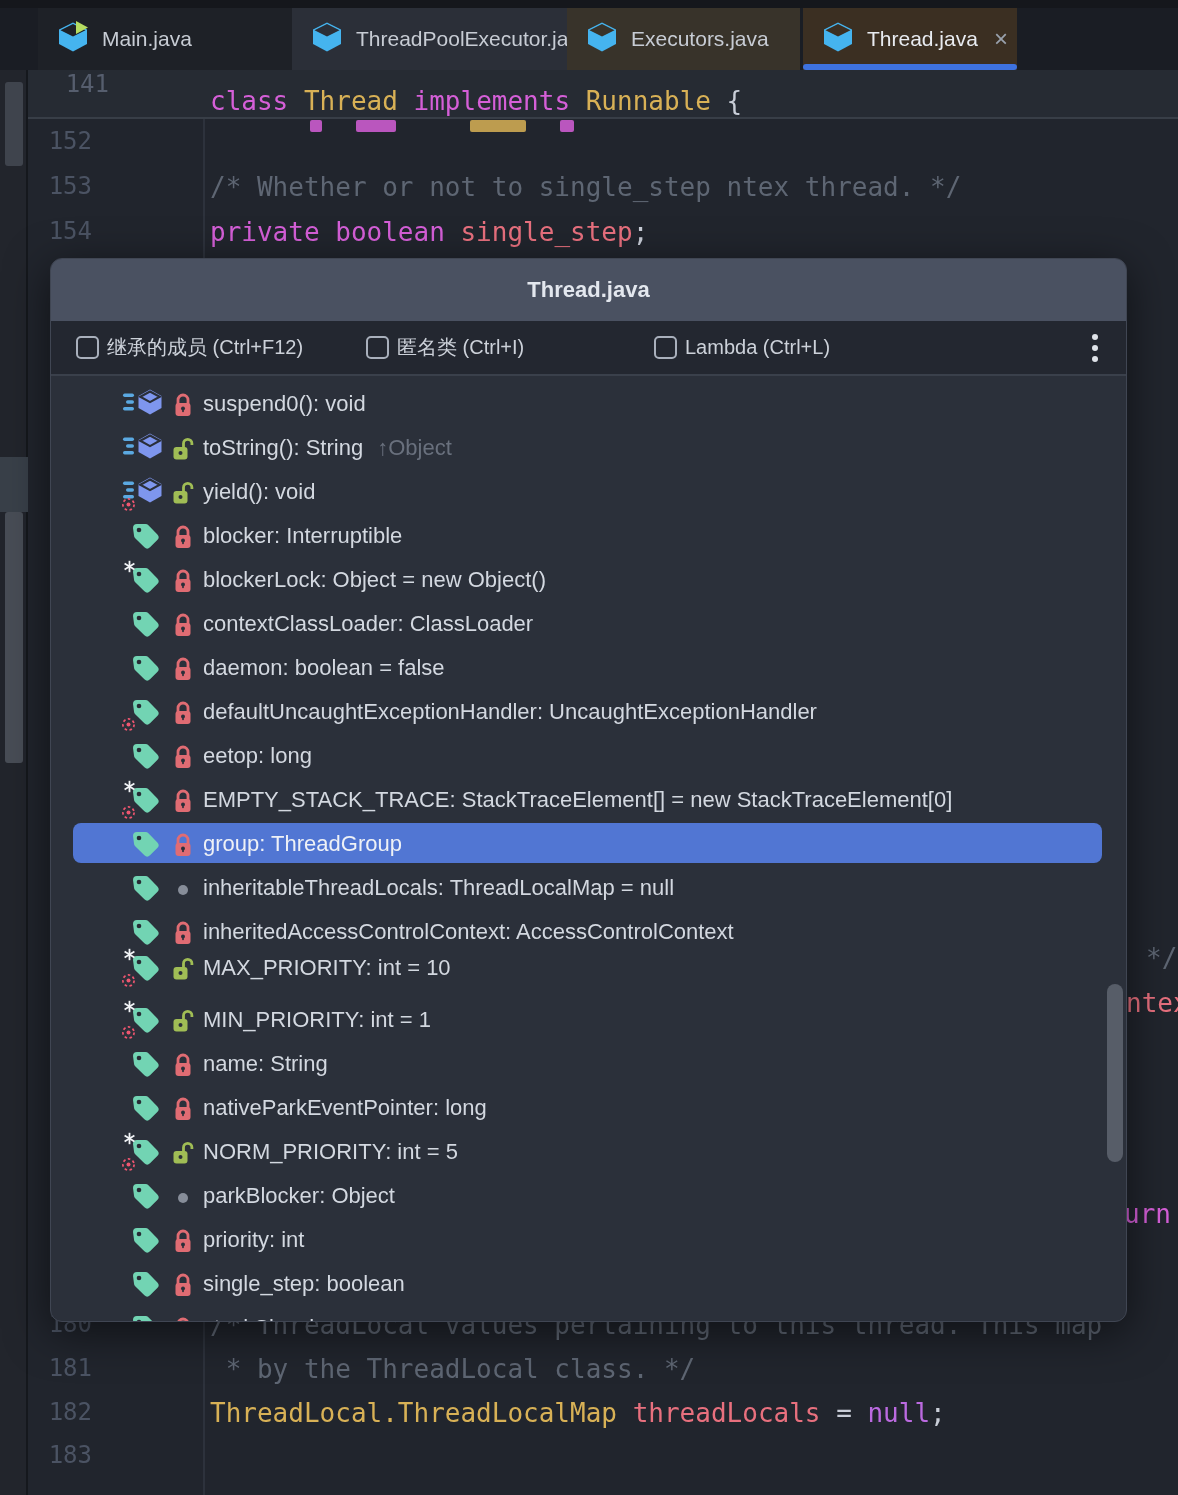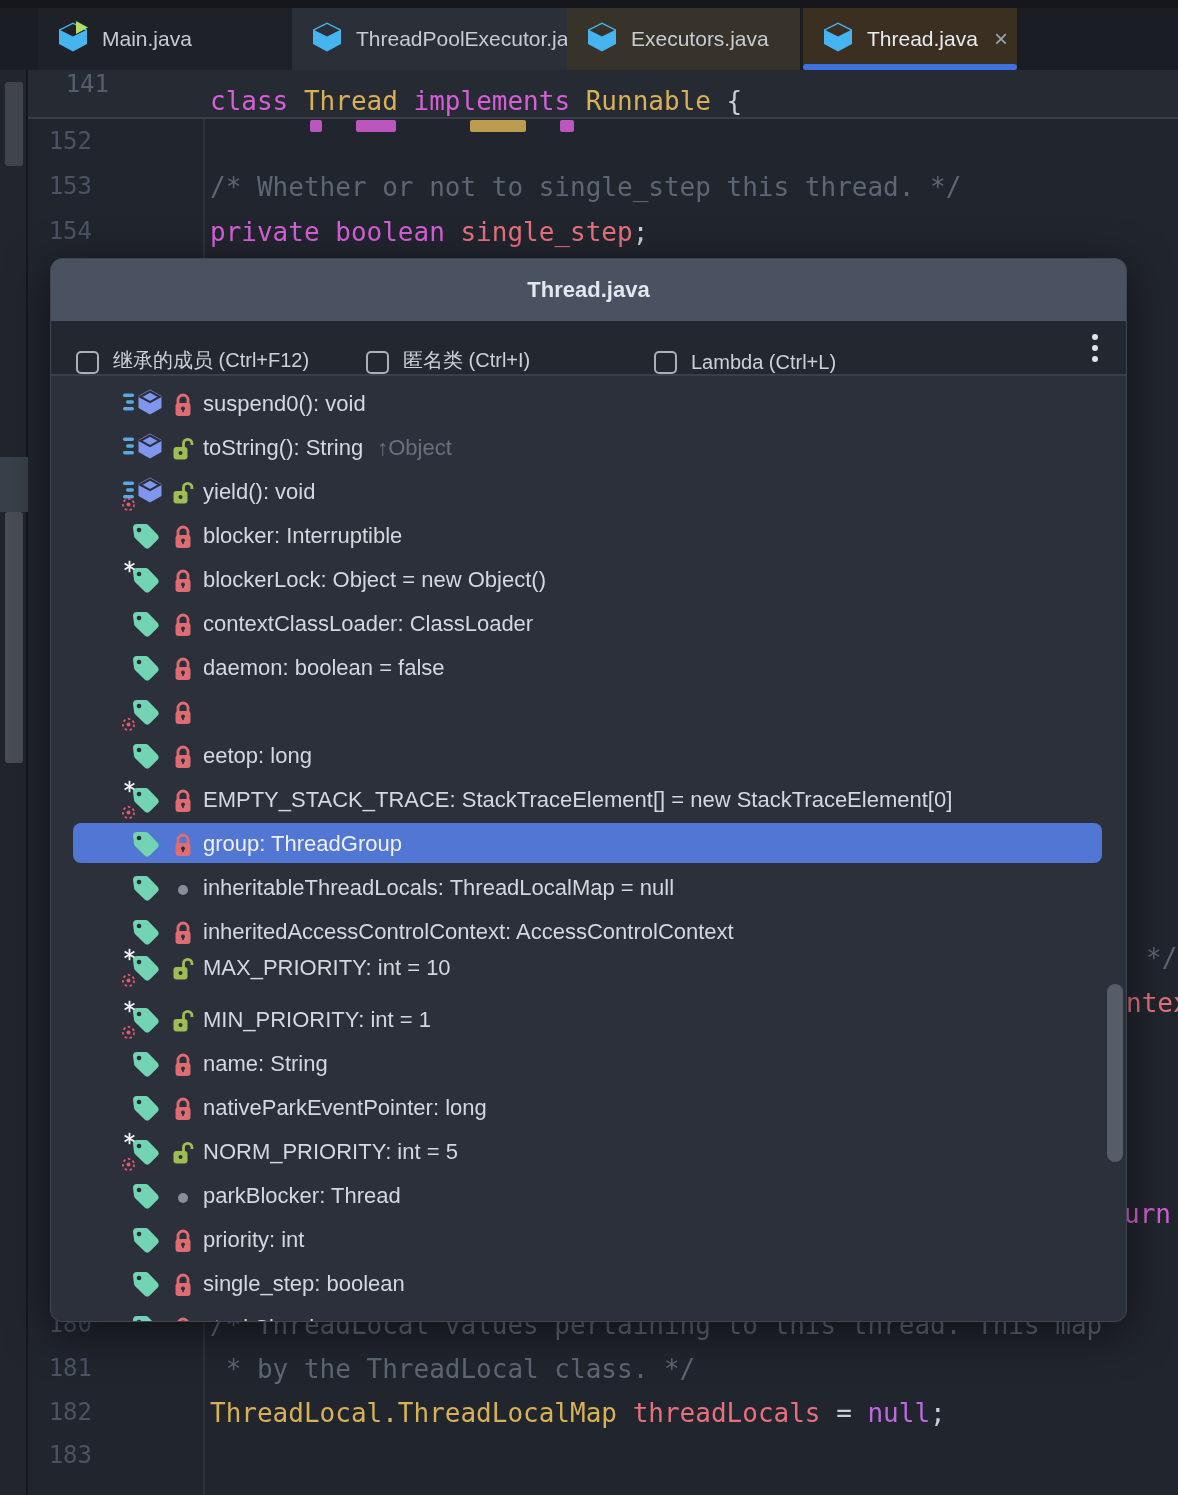--- a/index.html
+++ b/index.html
@@ -50,21 +50,21 @@
 
   
   .popup { position:absolute; left:50px; top:258px; width:1077px; height:1064px;
            background:#2b303a; border:1px solid #404653; border-radius:12px;
            box-shadow:0 10px 44px rgba(0,0,0,.55); overflow:hidden; }
   .ptitle { position:absolute; left:0; top:0; width:100%; height:62px; background:#4a5161;
             display:flex; align-items:center; justify-content:center;
             color:#e3e7ee; font-size:22px; font-weight:bold; }
   .ptoolbar { position:absolute; left:0; top:62px; width:100%; height:53px; background:#232730; }
   .pdivider { position:absolute; left:0; top:115px; width:100%; height:2px; background:#3a404b; }
-  .cbgroup { position:absolute; top:0; height:53px; display:flex; align-items:flex-end; gap:14px; }
+  .cbgroup { position:absolute; top:0; height:53px; display:flex; align-items:center; gap:8px; }
   .cbbox { width:23px; height:23px; border:2.5px solid #a9b0bc; border-radius:5px; background:transparent; }
   .cblabel { font-size:20px; color:#ccd1d9; white-space:nowrap; }
   .kebab { position:absolute; right:16px; top:0; height:53px; width:30px; display:flex; flex-direction:column;
            align-items:center; justify-content:center; gap:5px; }
   .kebab i { width:6px; height:6px; border-radius:50%; background:#dfe3e9; }
 
   .plist { position:absolute; left:0; top:117px; width:100%; height:947px; overflow:hidden; }
   .srow { position:absolute; left:0; width:100%; height:44px; }
   .sel-bg { position:absolute; left:22px; right:24px; top:1px; bottom:3px; background:#5176d3; border-radius:8px; }
   .ricon { position:absolute; left:70px; top:6px; width:48px; height:32px; }
@@ -153,21 +153,21 @@
       <span style="left:560px; top:50px; width:14px;"></span>
     </div>
 
     <div id="editor-lines">
         <div class="eline" style="top: 57px;">
           <span class="lnum">152</span>
           <span class="code"></span>
         </div>
         <div class="eline" style="top: 102px;">
           <span class="lnum">153</span>
-          <span class="code"><span class="c-comment">/* Whether or not to single_step this thread. */</span></span>
+          <span class="code"><span class="c-comment">/* Whether or not to single_step ntex thread. */</span></span>
         </div>
         <div class="eline" style="top: 147px;">
           <span class="lnum">154</span>
           <span class="code"><span class="c-kw">private</span><span class="c-plain"> </span><span class="c-kw">boolean</span><span class="c-plain"> </span><span class="c-field">single_step</span><span class="c-plain">;</span></span>
         </div>
         <div class="eline" style="top: 1240px;">
           <span class="lnum">180</span>
           <span class="code"><span class="c-comment">/* ThreadLocal values pertaining to this thread. This map</span></span>
         </div>
         <div class="eline" style="top: 1284px;">
@@ -348,20 +348,21 @@
               <circle cx="7.5" cy="7.5" r="5.6" fill="none" stroke="#ef5670" stroke-width="1.7" stroke-dasharray="2.6 2.4"></circle>
               <circle cx="7.5" cy="7.5" r="2" fill="#ef5670"></circle>
             </svg>
           </span>
     <span class="rlock"><svg width="24" height="26" viewBox="0 0 24 26">
               <path d="M7 12 V8 a5 5 0 0 1 10 0 v4" fill="none" stroke="#e06c73" stroke-width="2.8"></path>
               <rect x="4.5" y="11" width="15" height="13" rx="3" fill="#e06c73"></rect>
               <circle cx="12" cy="16.5" r="2" fill="#2b303a"></circle>
               <rect x="11.2" y="16.5" width="1.6" height="3.6" fill="#2b303a"></rect>
             </svg></span>
+    <span class="rtext"><span class="rmain">defaultUncaughtExceptionHandler: UncaughtExceptionHandler</span></span>
   </div>
         <div class="srow" style="top: 358px;">
     <span class="ricon">
             <svg class="base-tag" width="32" height="32" viewBox="0 0 32 32">
               <path d="M4 8 a4 4 0 0 1 4 -4 h8.5 a4 4 0 0 1 2.9 1.2 l9 9.3 a4 4 0 0 1 -0.1 5.6 l-7.3 7.2 a4 4 0 0 1 -5.6 0 l-9.2 -9 A4 4 0 0 1 5 15.5 Z" fill="#72d4b3"></path>
               <circle cx="10" cy="10" r="2.3" fill="#262b34"></circle>
             </svg>
           </span>
     <span class="rlock"><svg width="24" height="26" viewBox="0 0 24 26">
               <path d="M7 12 V8 a5 5 0 0 1 10 0 v4" fill="none" stroke="#e06c73" stroke-width="2.8"></path>
@@ -548,21 +549,21 @@
         <div class="srow" style="top: 798px;">
     <span class="ricon">
             <svg class="base-tag" width="32" height="32" viewBox="0 0 32 32">
               <path d="M4 8 a4 4 0 0 1 4 -4 h8.5 a4 4 0 0 1 2.9 1.2 l9 9.3 a4 4 0 0 1 -0.1 5.6 l-7.3 7.2 a4 4 0 0 1 -5.6 0 l-9.2 -9 A4 4 0 0 1 5 15.5 Z" fill="#72d4b3"></path>
               <circle cx="10" cy="10" r="2.3" fill="#262b34"></circle>
             </svg>
           </span>
     <span class="rlock"><svg width="24" height="26" viewBox="0 0 24 26">
               <circle cx="12" cy="14" r="5" fill="#878d99"></circle>
             </svg></span>
-    <span class="rtext"><span class="rmain">parkBlocker: Thread</span></span>
+    <span class="rtext"><span class="rmain">parkBlocker: Object</span></span>
   </div>
         <div class="srow" style="top: 842px;">
     <span class="ricon">
             <svg class="base-tag" width="32" height="32" viewBox="0 0 32 32">
               <path d="M4 8 a4 4 0 0 1 4 -4 h8.5 a4 4 0 0 1 2.9 1.2 l9 9.3 a4 4 0 0 1 -0.1 5.6 l-7.3 7.2 a4 4 0 0 1 -5.6 0 l-9.2 -9 A4 4 0 0 1 5 15.5 Z" fill="#72d4b3"></path>
               <circle cx="10" cy="10" r="2.3" fill="#262b34"></circle>
             </svg>
           </span>
     <span class="rlock"><svg width="24" height="26" viewBox="0 0 24 26">
               <path d="M7 12 V8 a5 5 0 0 1 10 0 v4" fill="none" stroke="#e06c73" stroke-width="2.8"></path>

